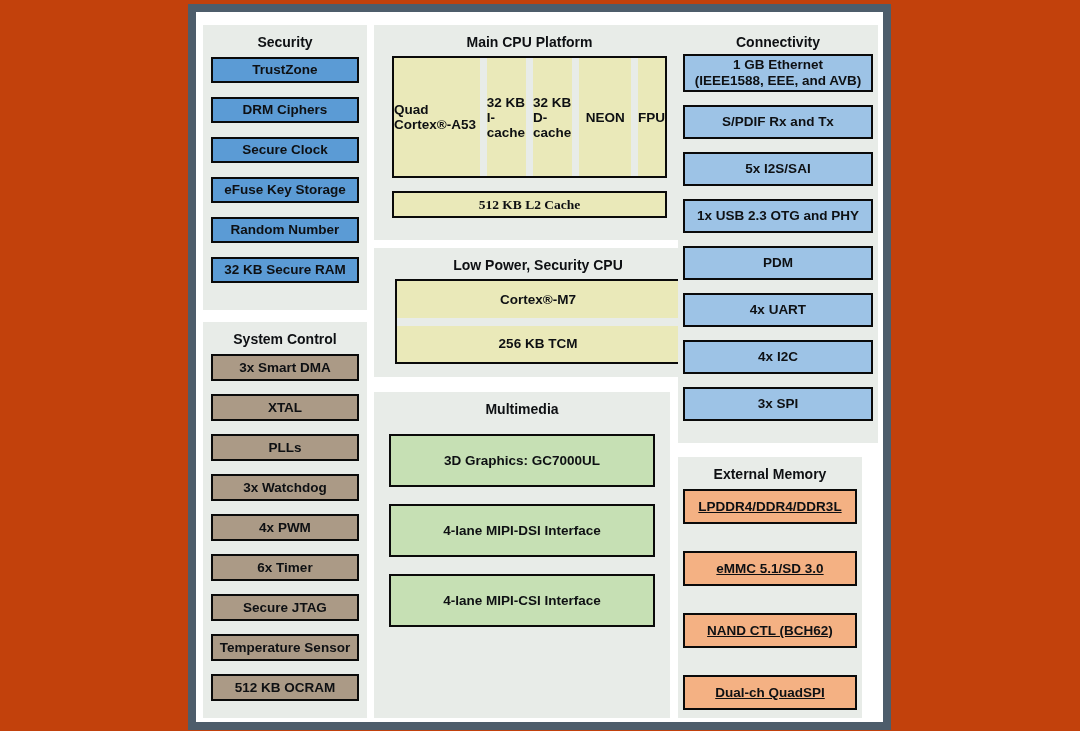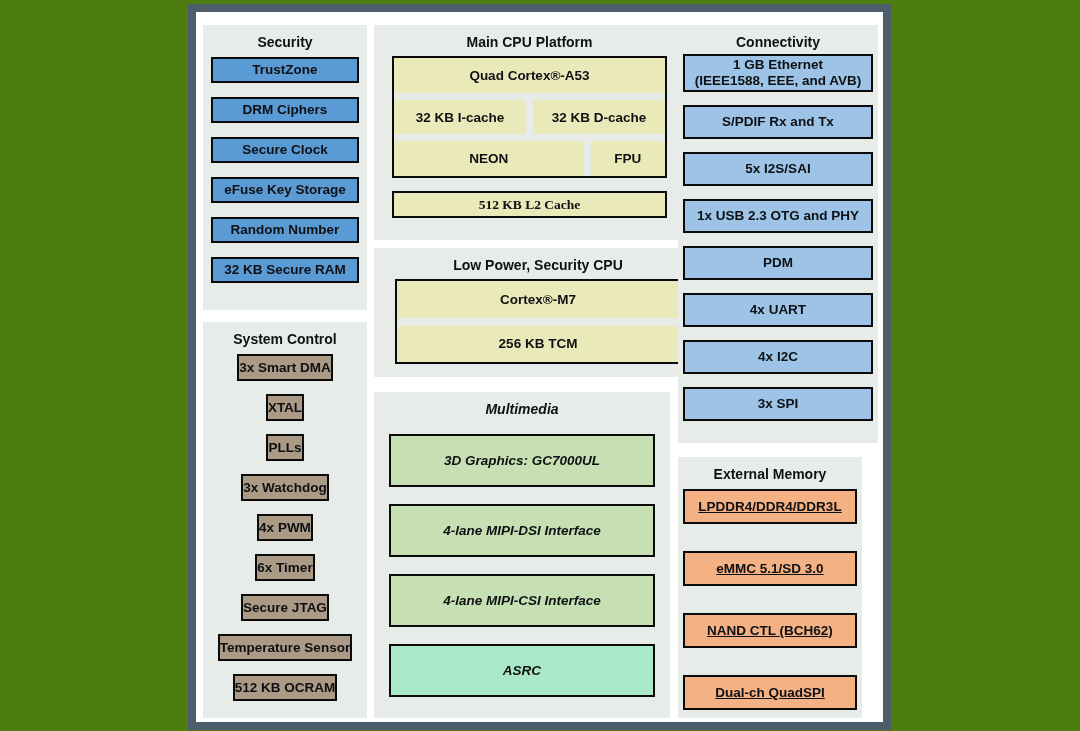--- a/index.html
+++ b/index.html
@@ -1,16 +1,16 @@
 <!DOCTYPE html>
 <html><head>
 <meta charset="utf-8">
 <style>
   html,body{margin:0;padding:0;background:#fff;}
-  .page{position:relative;width:1080px;height:731px;background:#4d7c0f;
+  .page{position:relative;width:1080px;height:731px;background:#c2410c;
         font-family:"Liberation Sans",sans-serif;color:#121419;overflow:hidden;}
   .frame{position:absolute;left:188px;top:4px;width:703px;height:726px;
          box-sizing:border-box;border:8px solid #4d5d6b;background:#ffffff;}
   .panel{position:absolute;background:#e8ece8;box-sizing:border-box;
          display:flex;flex-direction:column;}
   .panel-title{text-align:center;font-weight:700;font-size:14px;color:#0e1013;
                padding-top:9px;flex:0 0 auto;}
   .stack{display:flex;flex-direction:column;flex:0 0 auto;}
   .blk{box-sizing:border-box;border:2.5px solid #0a0a0a;display:flex;
        align-items:center;justify-content:center;text-align:center;
@@ -24,43 +24,43 @@
   .mint{background:#a9e9c7;}
   .orange{background:#f4b183;text-decoration:underline;}
 
   
   #p-security{left:203px;top:25px;width:164px;height:285px;}
   #p-security .stack{margin-top:7px;padding:0 8px;gap:14px;}
   #p-security .blk{height:26px;}
 
   
   #p-system{left:203px;top:322px;width:164px;height:396px;}
-  #p-system .stack{margin-top:7px;padding:0 8px;gap:13px;align-items:center;}
+  #p-system .stack{margin-top:7px;padding:0 8px;gap:13px;}
   #p-system .blk{height:27px;}
 
   
   #p-cpu{left:374px;top:25px;width:311px;height:215px;}
   #p-cpu .inner{margin:6px 18px 0;display:flex;flex-direction:column;}
   .cpu-outer{box-sizing:border-box;border:2.5px solid #0a0a0a;height:122px;
-             display:flex;flex-direction:column;gap:7px;}
+             display:flex;gap:7px;}
   .cpu-row{display:flex;gap:7px;flex:1;}
   .cell{background:#eae9b9;display:flex;align-items:center;justify-content:center;
         font-size:13.5px;font-weight:600;color:#0e1013;flex:1;}
   .cell.neon{flex:2.55;}
   .cell.fpu{flex:1;}
   #p-cpu .l2{margin-top:13px;height:27px;}
 
   
   #p-lowpower{left:374px;top:248px;width:328px;height:129px;}
   #p-lowpower .inner{margin:6px 21px 0;}
   .m7-outer{box-sizing:border-box;border:2.5px solid #0a0a0a;height:85px;
             display:flex;flex-direction:column;gap:8px;}
 
   
-  #p-multimedia{left:374px;top:392px;width:296px;height:326px;font-style:italic;}
+  #p-multimedia{left:374px;top:392px;width:296px;height:326px;}
   #p-multimedia .stack{margin-top:17px;padding:0 15px;gap:17px;}
   #p-multimedia .blk{height:53px;}
 
   
   #p-conn{left:678px;top:25px;width:200px;height:418px;}
   #p-conn .stack{margin-top:4px;padding:0 5px;gap:13px;}
   #p-conn .blk{height:34px;}
   #p-conn .blk.tall{height:38px;}
 
   
@@ -130,21 +130,20 @@
       </div>
     </div>
   </div>
 
   <div class="panel" id="p-multimedia">
     <div class="panel-title">Multimedia</div>
     <div class="stack">
       <div class="blk green">3D Graphics: GC7000UL</div>
       <div class="blk green">4-lane MIPI-DSI Interface</div>
       <div class="blk green">4-lane MIPI-CSI Interface</div>
-      <div class="blk mint">ASRC</div>
     </div>
   </div>
 
   <div class="panel" id="p-conn">
     <div class="panel-title">Connectivity</div>
     <div class="stack">
       <div class="blk lblue tall">1 GB Ethernet
 (IEEE1588, EEE, and AVB)</div>
       <div class="blk lblue">S/PDIF Rx and Tx</div>
       <div class="blk lblue">5x I2S/SAI</div>

